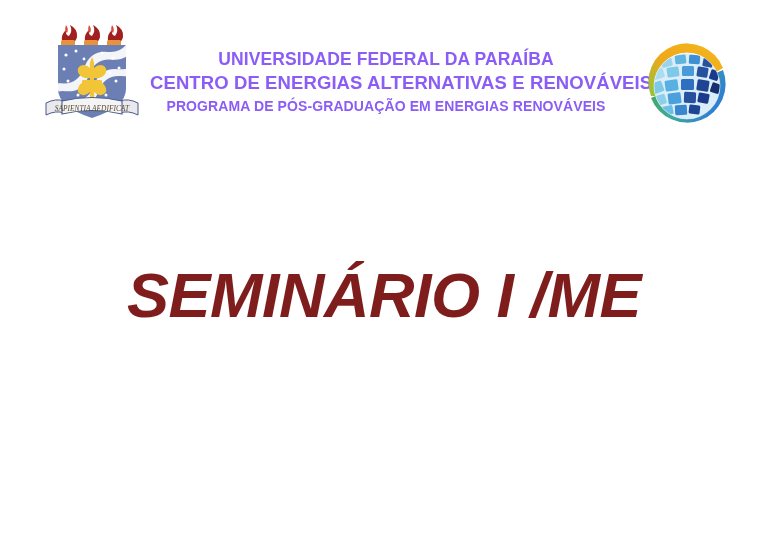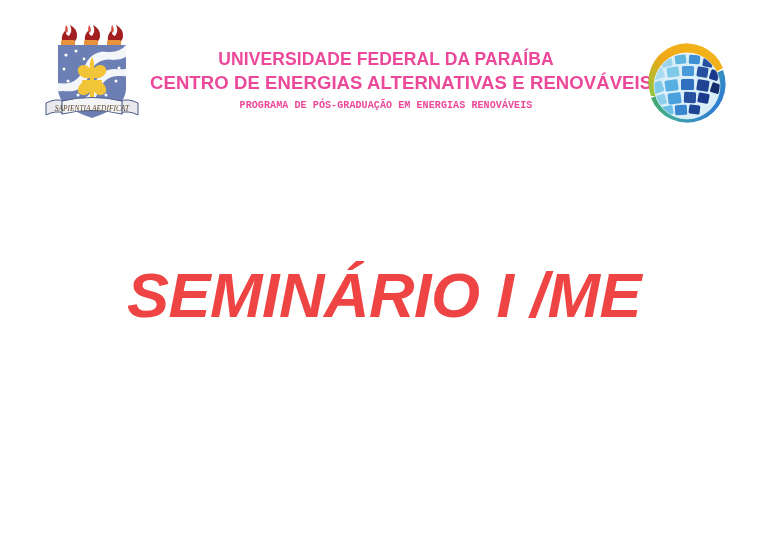--- a/index.html
+++ b/index.html
@@ -46,34 +46,33 @@
     left: 150px;
     top: 48px;
     width: 472px;
     text-align: center;
     color: #1a1a1a;
   }
   .header-line {
     font-weight: bold;
     letter-spacing: 0.1px;
     white-space: nowrap;
-    color: #ec4899;
+    color: #8b5cf6;
   }
   .header-line.l1 {
     font-size: 17.5px;
     line-height: 23px;
   }
   .header-line.l2 {
     font-size: 18.5px;
     line-height: 24px;
   }
   .header-line.l3 {
-    font-size: 10px;
+    font-size: 14px;
     line-height: 22px;
-    font-family: Liberation Mono, monospace;
   }
 
   .globe {
     position: absolute;
     left: 627px;
     top: 34px;
     width: 118px;
     height: 106px;
   }
   .globe svg { display: block; width: 100%; height: 100%; }
@@ -84,21 +83,21 @@
     left: 0;
     top: 262px;
     width: 768px;
     text-align: center;
   }
   .main-title {
     display: inline-block;
     font-size: 63px;
     font-weight: bold;
     font-style: italic;
-    color: #ef4444;
+    color: #7f1d1d;
     letter-spacing: -0.5px;
     line-height: 1.05;
     white-space: pre;
   }
 
   
   .body-area {
     position: absolute;
     left: 0;
     top: 360px;

